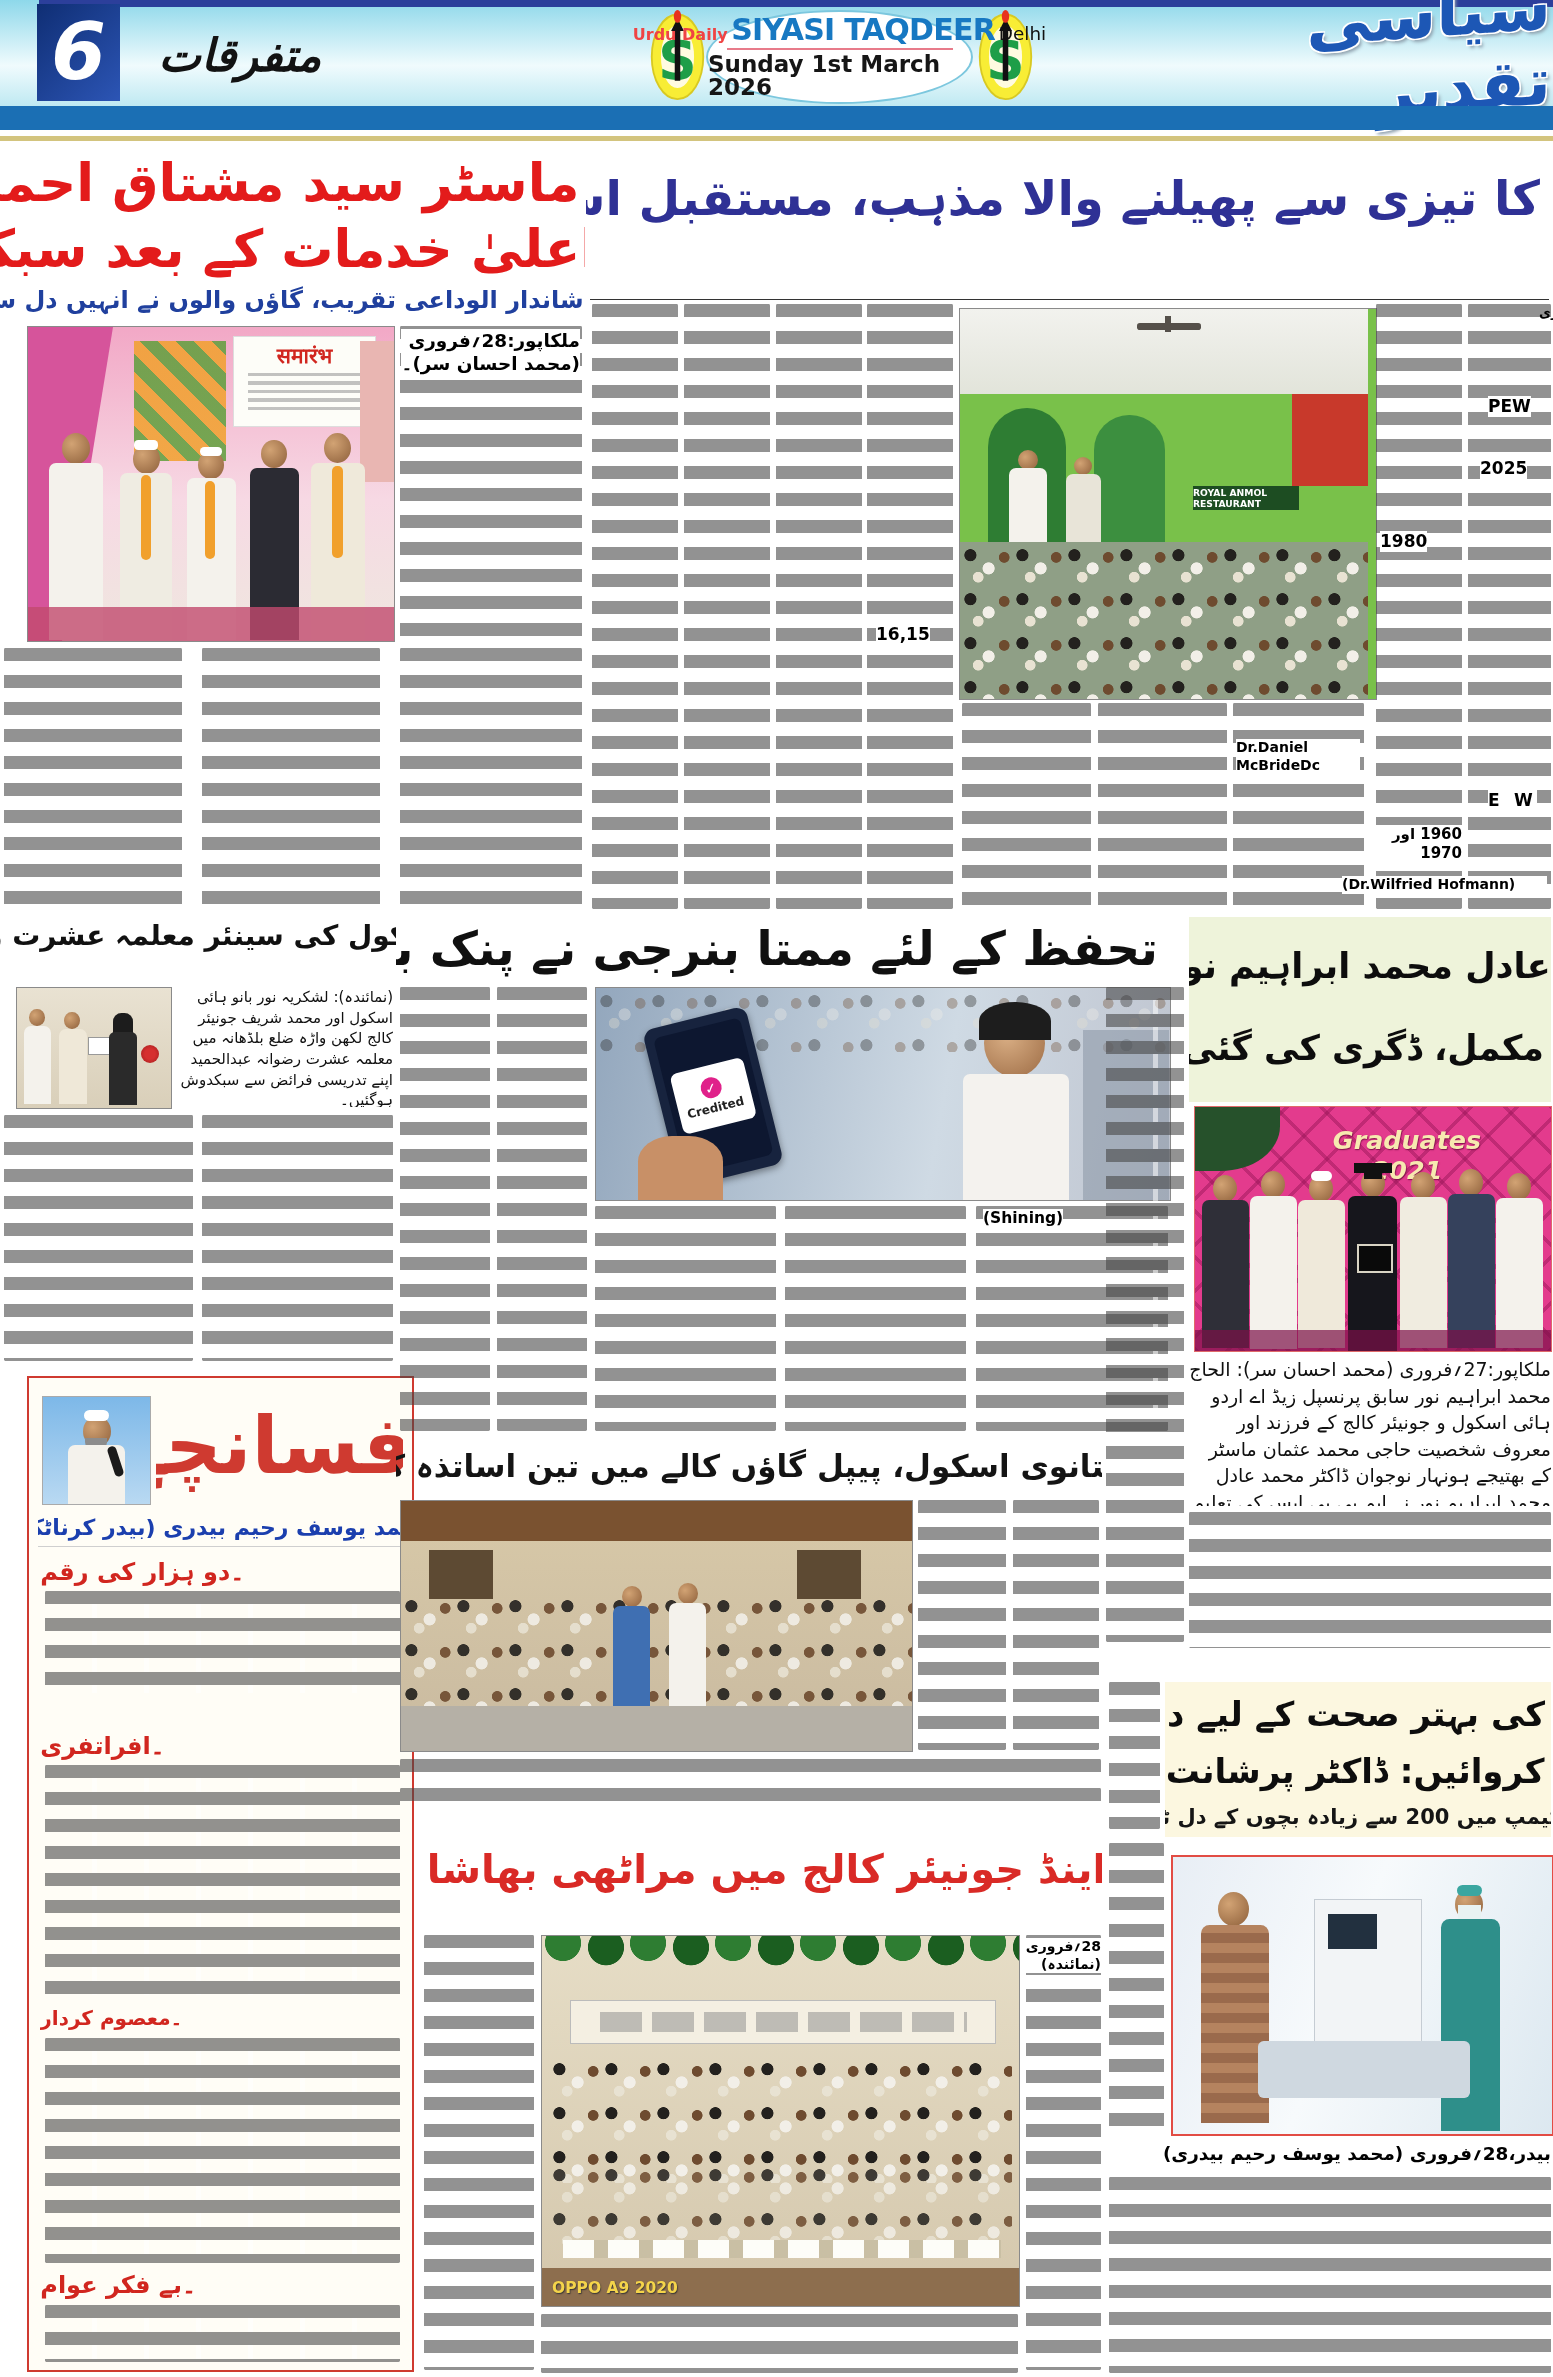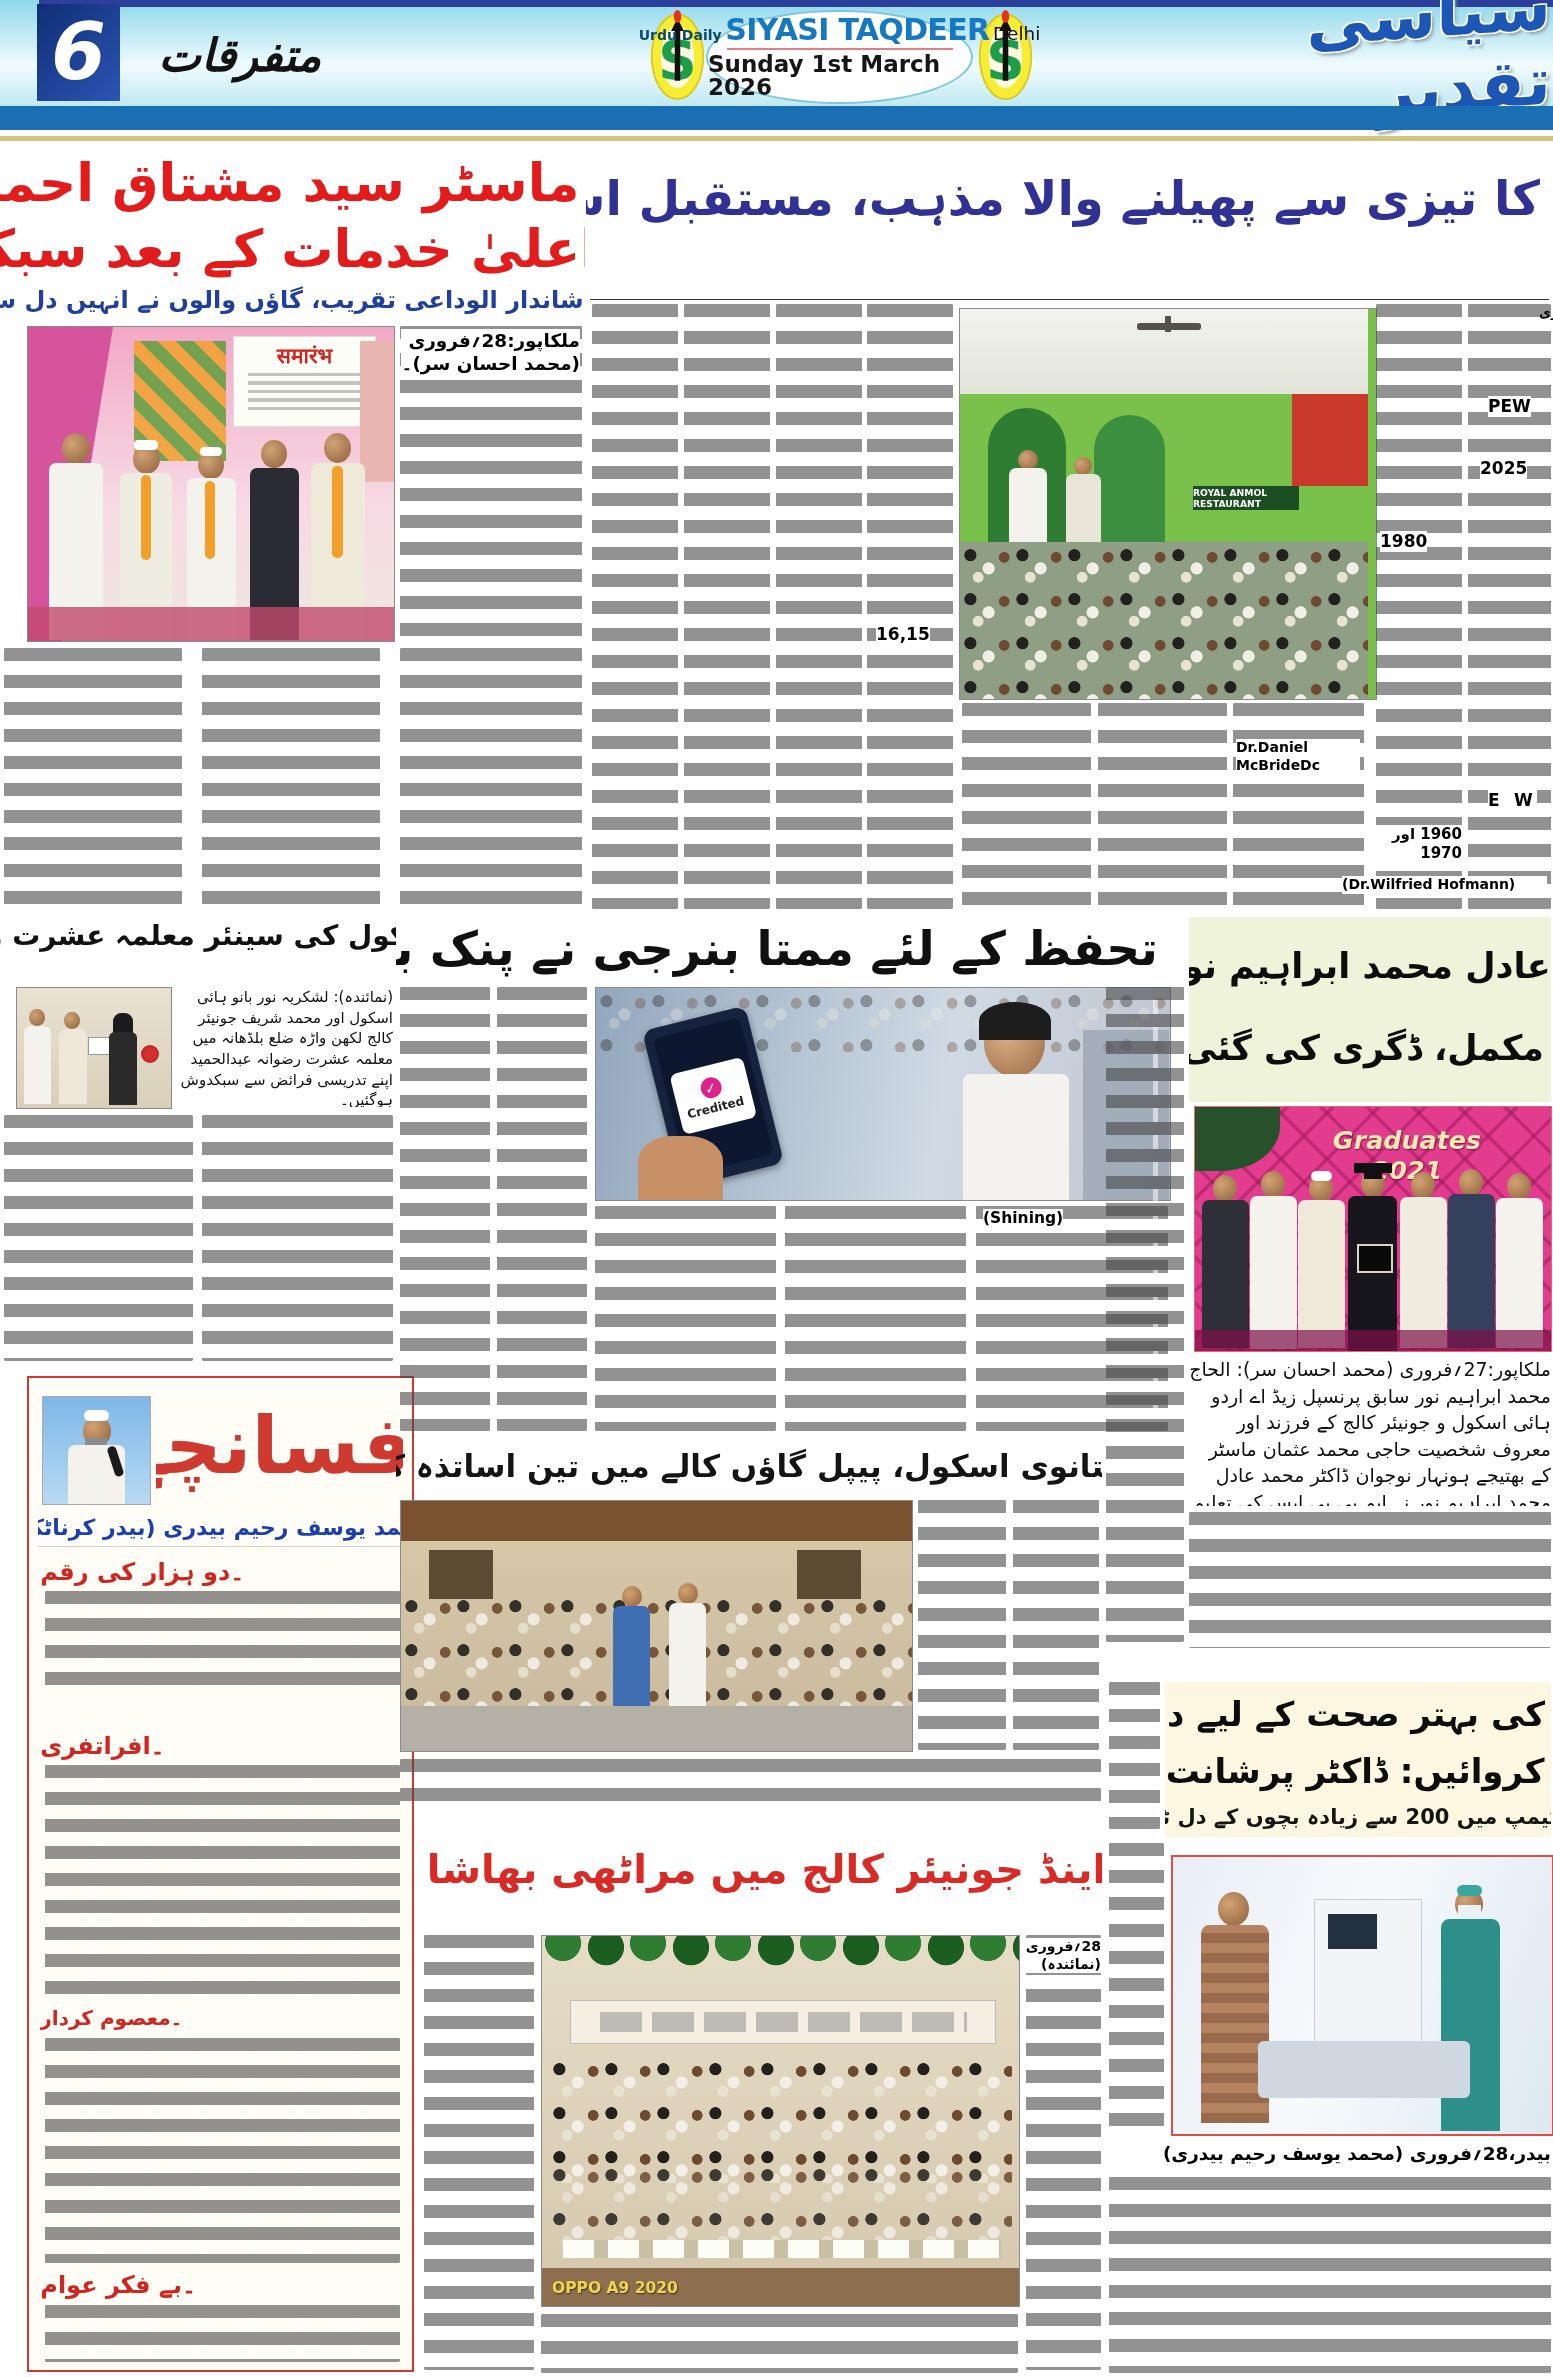--- a/index.html
+++ b/index.html
@@ -64,21 +64,21 @@
       <text x="30" y="76" font-size="58" fill="#1e9e48" text-anchor="middle" font-weight="bold">S</text>
       <rect x="27" y="20" width="6" height="58" fill="#111"></rect>
       <polygon points="30,10 23,24 37,24" fill="#111"></polygon>
       <ellipse cx="30" cy="8" rx="4" ry="7" fill="#e8321e"></ellipse>
     </svg>
   </div>
 
   <div class="abs" style="left:706px;top:10px;width:263px;height:90px;background:#fff;border:2.1px solid #7cc7de;
               border-radius:50%;display:flex;flex-direction:column;align-items:center;justify-content:center;">
     <div style="white-space:nowrap;line-height:1;">
-      <span style="font-size:14px;font-weight:700;color:#0c4a6e;">Urdu Daily</span>
+      <span style="font-size:16px;font-weight:700;color:#ef4444;">Urdu Daily</span>
       <span style="font-size:30px;font-weight:800;color:#1778c2;letter-spacing:-0.7px;">SIYASI TAQDEER</span>
       <span style="font-size:18.4px;font-weight:400;color:#111;">Delhi</span>
     </div>
     <div style="width:226px;height:2.1px;background:#e87b8a;margin:2.8px 0 3.5px;"></div>
     <div style="font-size:23px;font-weight:800;color:#161616;line-height:1;">Sunday 1st March 2026</div>
   </div>
 
   <div class="abs rtl" style="left:1300px;top:1.4px;width:251px;height:102px;font-size:65px;font-weight:800;color:#1d57b5;
               display:flex;align-items:center;justify-content:center;transform:skewY(-4deg);
               text-shadow:-1.4px 1.4px 0 #fff,1.4px -1.4px 0 #fff,1.4px 1.4px 0 #fff,-1.4px -1.4px 0 #fff,2.8px 3.5px 3.5px #8fa0ad;">سیاسی تقدیر</div>

